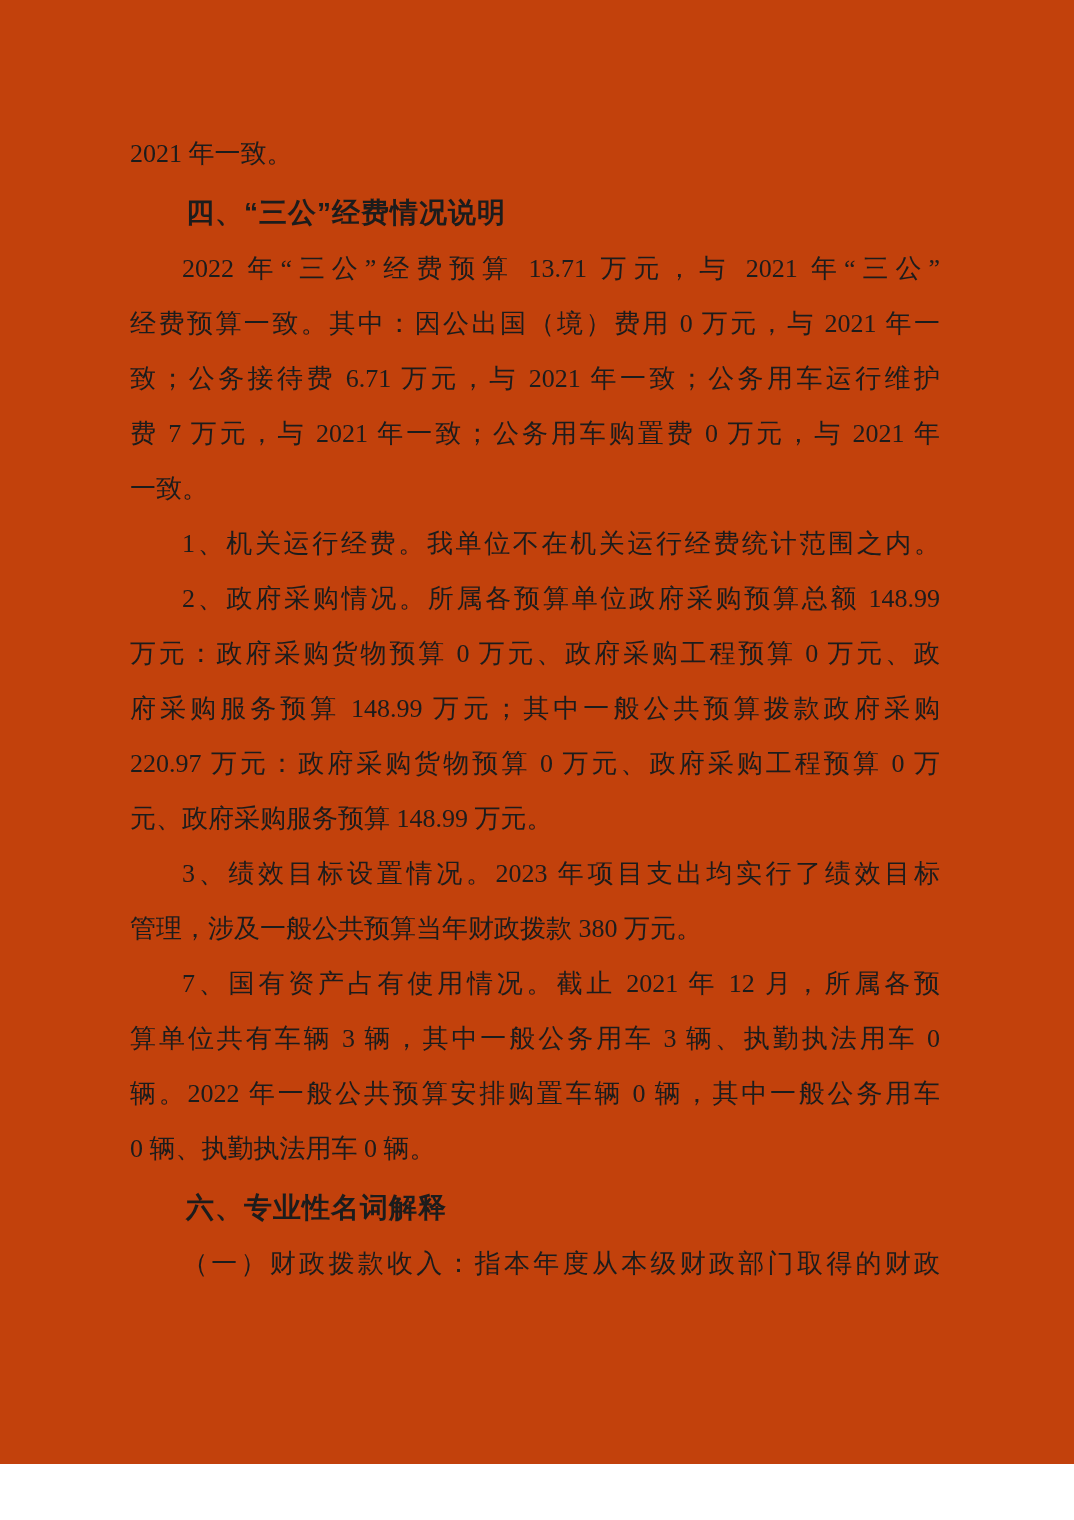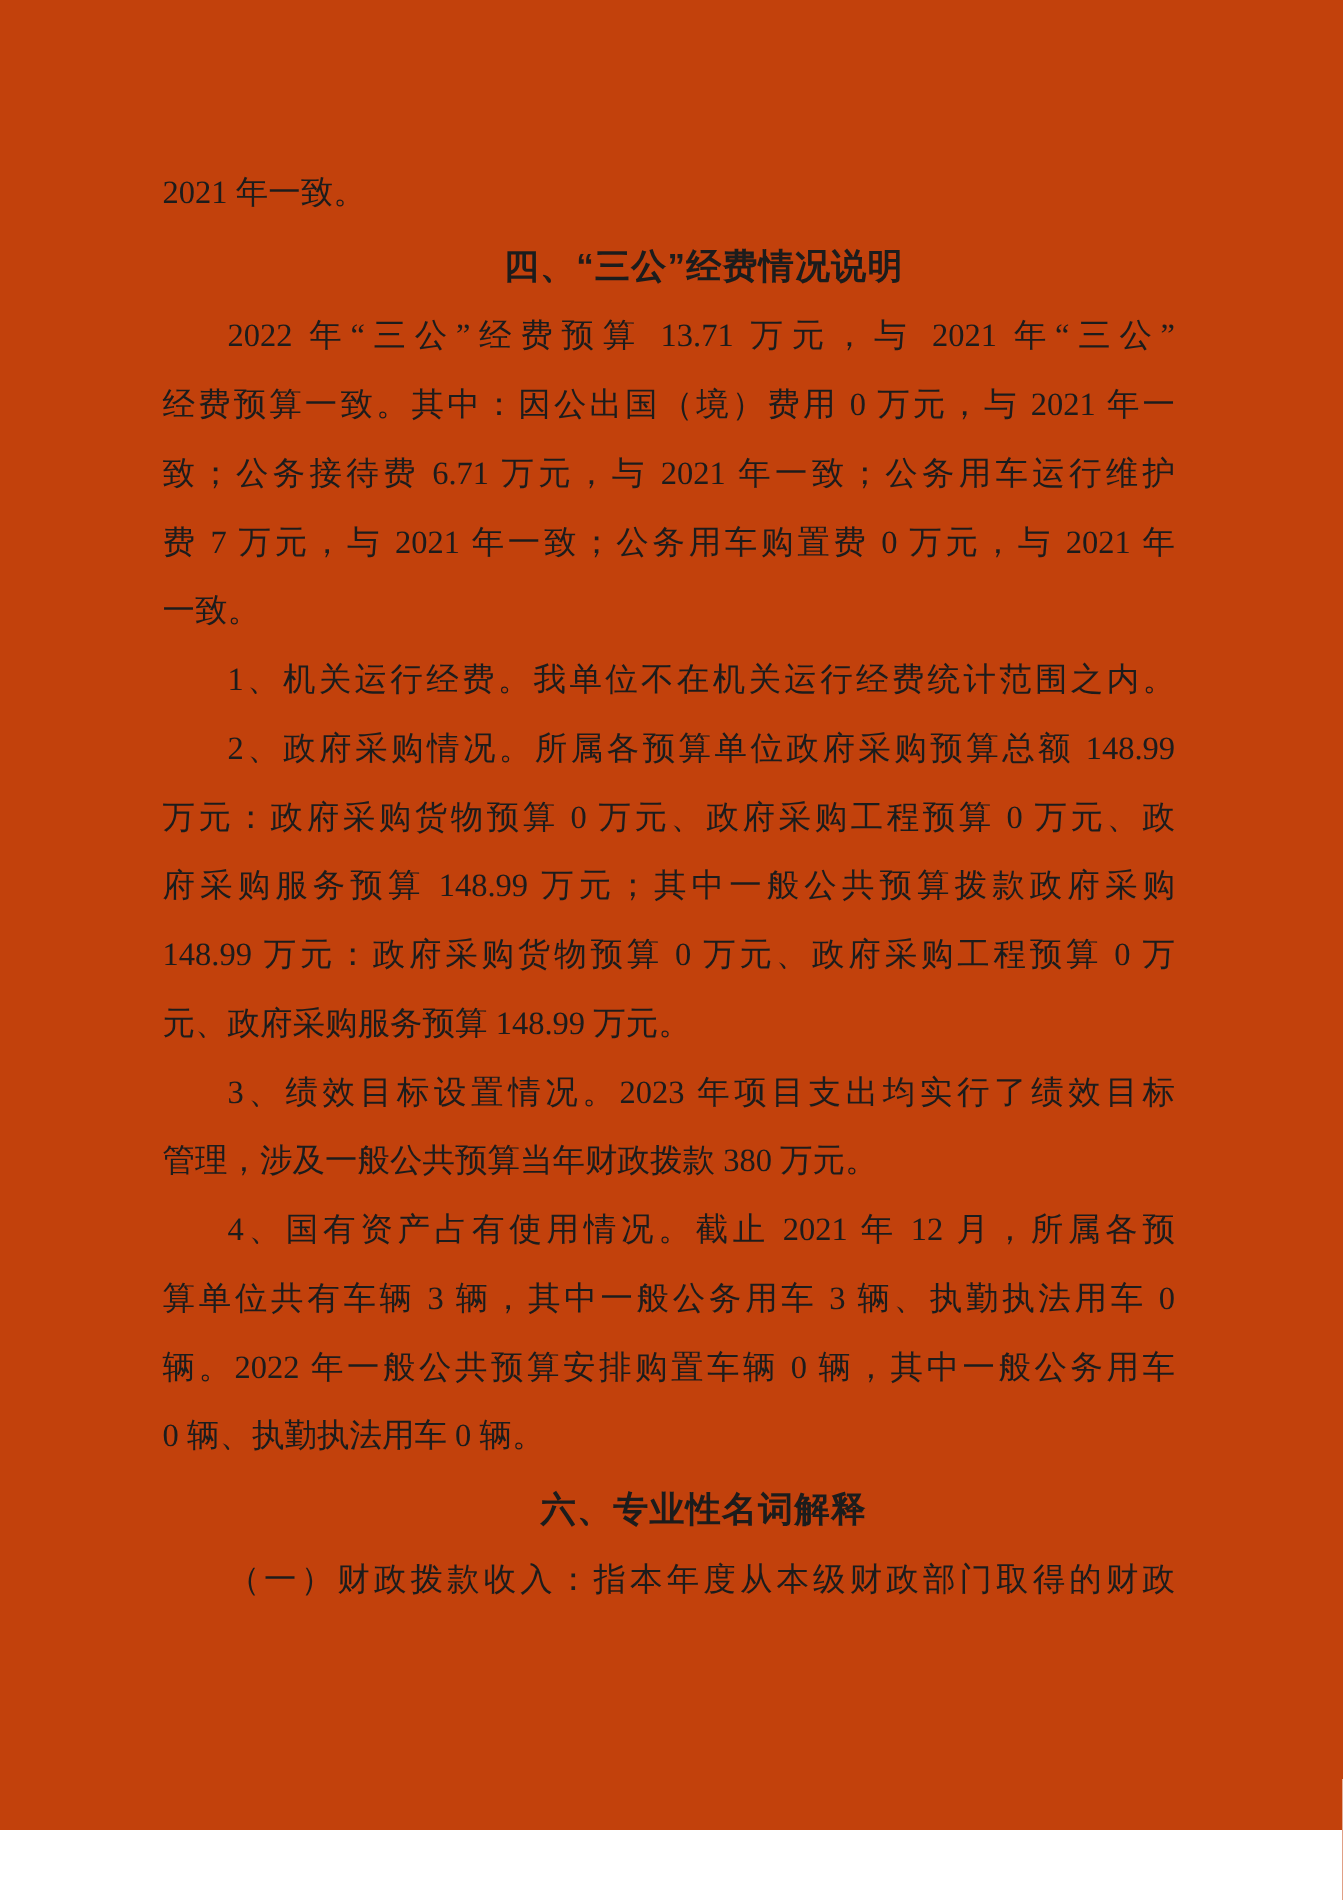--- a/index.html
+++ b/index.html
@@ -37,43 +37,42 @@
   .line.indent {
     text-indent: 2em;
   }
   .line.heading {
     font-family: "Liberation Sans", "DejaVu Sans", sans-serif;
     font-weight: bold;
     font-size: 28px;
     margin-top: 4px;
     margin-bottom: 1px;
     letter-spacing: 1px;
-    text-align: center;
   }
 </style>
 </head>
 <body>
 
 <div class="page">
   <div class="content">
       <div class="line">2021 年一致。</div>
       <div class="line heading indent">四、“三公”经费情况说明</div>
       <div class="line indent justify">2022 年“三公”经费预算 13.71 万元，与 2021 年“三公”</div>
       <div class="line justify">经费预算一致。其中：因公出国（境）费用 0 万元，与 2021 年一</div>
       <div class="line justify">致；公务接待费 6.71 万元，与 2021 年一致；公务用车运行维护</div>
       <div class="line justify">费 7 万元，与 2021 年一致；公务用车购置费 0 万元，与 2021 年</div>
       <div class="line">一致。</div>
       <div class="line indent justify">1、机关运行经费。我单位不在机关运行经费统计范围之内。</div>
       <div class="line indent justify">2、政府采购情况。所属各预算单位政府采购预算总额 148.99</div>
       <div class="line justify">万元：政府采购货物预算 0 万元、政府采购工程预算 0 万元、政</div>
       <div class="line justify">府采购服务预算 148.99 万元；其中一般公共预算拨款政府采购</div>
-      <div class="line justify">148.99 万元：政府采购货物预算 0 万元、政府采购工程预算 0 万</div>
+      <div class="line justify">220.97 万元：政府采购货物预算 0 万元、政府采购工程预算 0 万</div>
       <div class="line">元、政府采购服务预算 148.99 万元。</div>
       <div class="line indent justify">3、绩效目标设置情况。2023 年项目支出均实行了绩效目标</div>
       <div class="line">管理，涉及一般公共预算当年财政拨款 380 万元。</div>
-      <div class="line indent justify">4、国有资产占有使用情况。截止 2021 年 12 月，所属各预</div>
+      <div class="line indent justify">7、国有资产占有使用情况。截止 2021 年 12 月，所属各预</div>
       <div class="line justify">算单位共有车辆 3 辆，其中一般公务用车 3 辆、执勤执法用车 0</div>
       <div class="line justify">辆。2022 年一般公共预算安排购置车辆 0 辆，其中一般公务用车</div>
       <div class="line">0 辆、执勤执法用车 0 辆。</div>
       <div class="line heading indent">六、专业性名词解释</div>
       <div class="line indent justify">（一）财政拨款收入：指本年度从本级财政部门取得的财政</div>
     </div>
 </div>
 
 </body></html>

